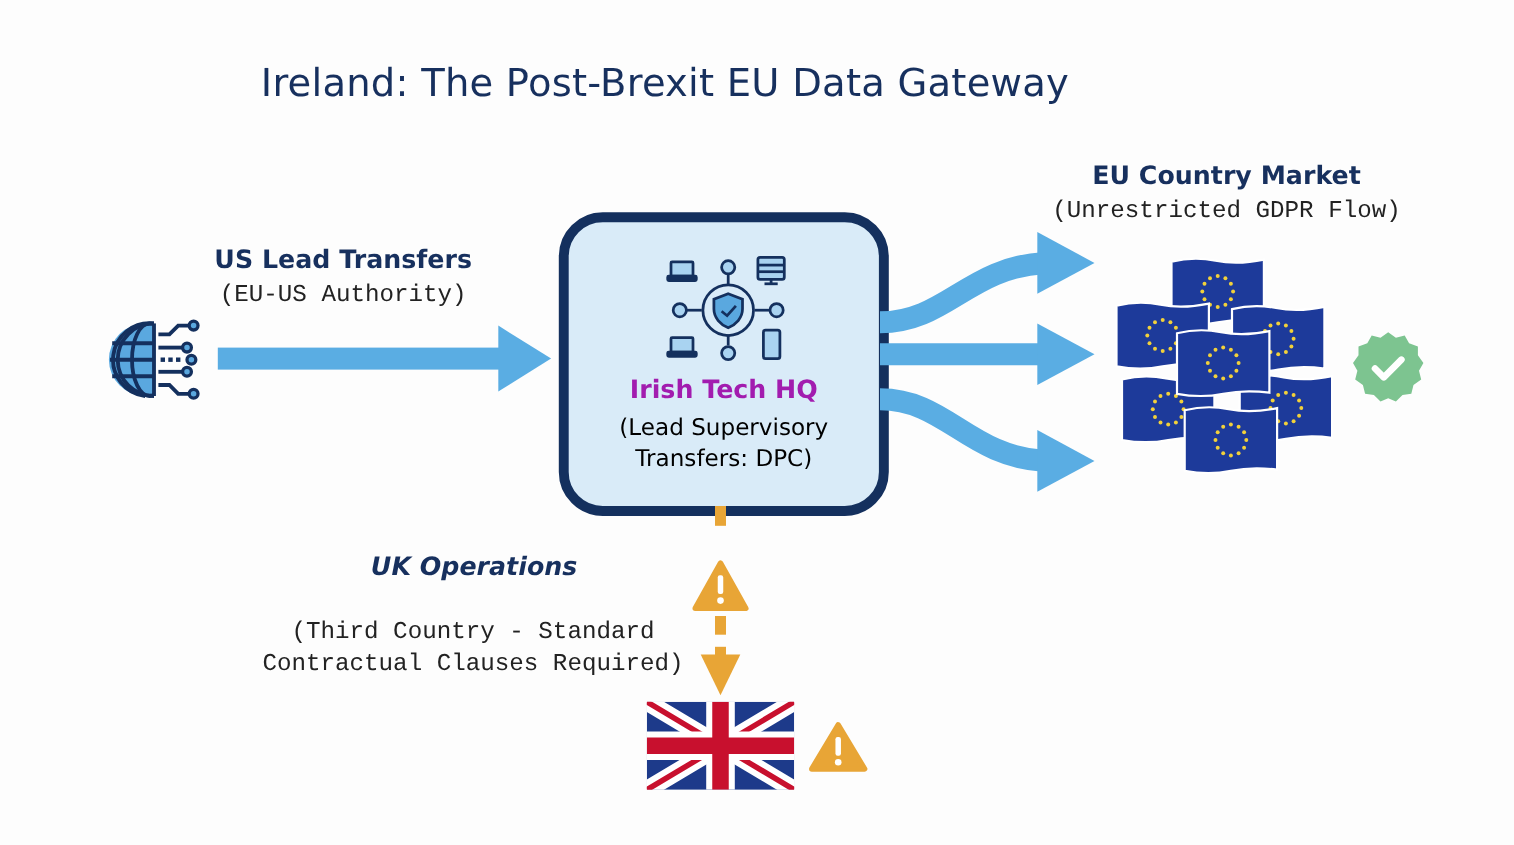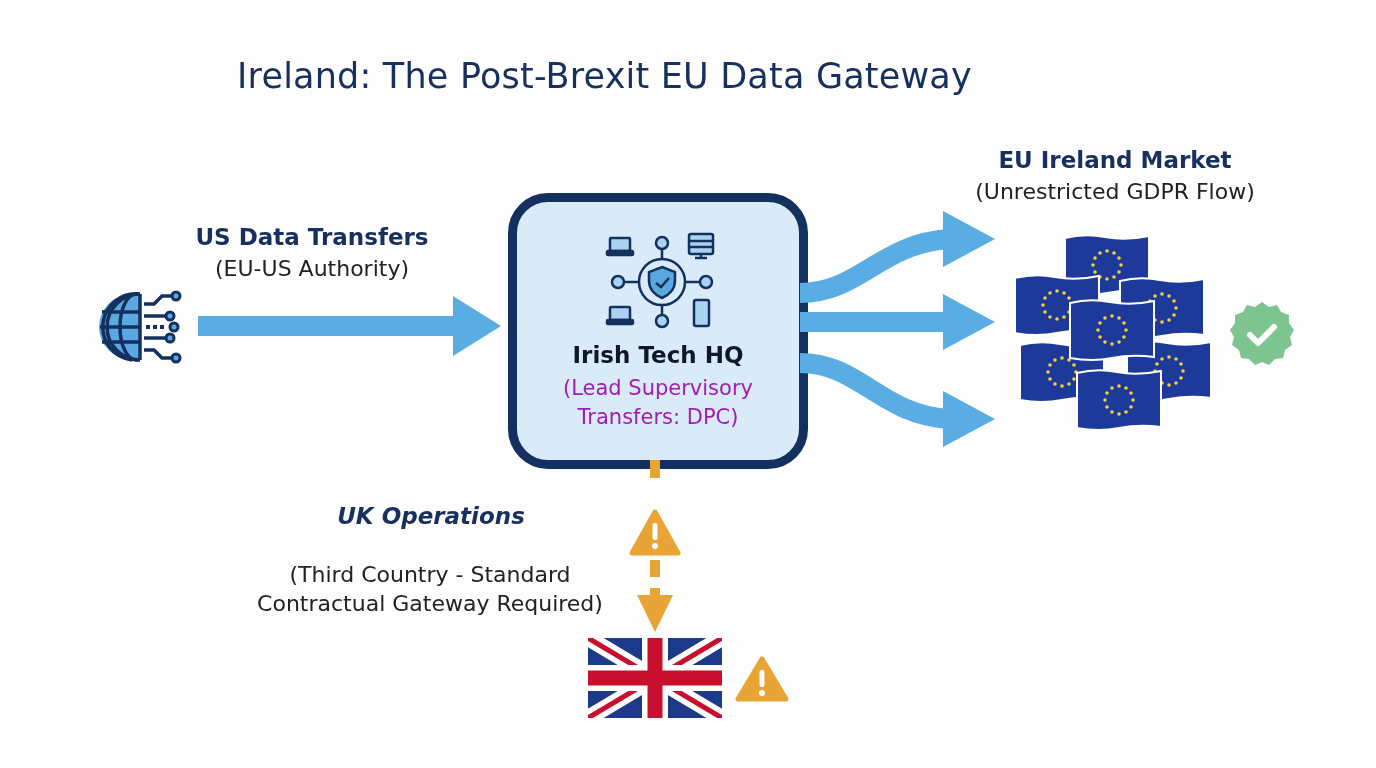--- a/index.html
+++ b/index.html
@@ -2,33 +2,33 @@
 <html><head>
 <meta charset="utf-8">
 <style>
   html, body { margin:0; padding:0; }
   body { width:1376px; height:768px; background:#fdfdfd; position:relative; overflow:hidden;
          font-family:"DejaVu Sans","Liberation Sans",sans-serif; }
   .abs { position:absolute; }
   .title { left:0; width:1157px; top:56px; text-align:center; font-size:35px; font-weight:normal;
            color:#17305e; letter-spacing:0.2px;margin-left:26px; }
   .lbl-bold { font-weight:bold; color:#17305e; font-size:23px; text-align:center; }
-  .lbl-sub { color:#222; font-size:22px; text-align:center; line-height:29px; }
+  .lbl-sub { color:#222; font-size:22px; text-align:center; line-height:29px;font-family:Liberation Mono, monospace; }
   .hub { left:508px; top:193px; width:282px; height:258px; border:9px solid #14305e;
          border-radius:40px; background:#d9ebf8; box-sizing:content-box; }
-  .hub-title { left:0; width:100%; top:140px; text-align:center; font-weight:bold; font-size:23px; color:#0f172a; }
-  .hub-sub { left:0; width:100%; top:172px; text-align:center; font-size:21px; color:#a21caf; line-height:29px; }
+  .hub-title { left:0; width:100%; top:140px; text-align:center; font-weight:bold; font-size:23px; color:#a21caf; }
+  .hub-sub { left:0; width:100%; top:172px; text-align:center; font-size:21px; color:#000000; line-height:29px; }
   svg { overflow:visible; }
 </style>
 </head>
 <body>
 
 <div class="abs title">Ireland: The Post-Brexit EU Data Gateway</div>
 
-<div class="abs lbl-bold" style="left:162px;width:300px;top:224px;">US Data Transfers</div>
+<div class="abs lbl-bold" style="left:162px;width:300px;top:224px;">US Lead Transfers</div>
 <div class="abs lbl-sub" style="left:162px;width:300px;top:254px;">(EU-US Authority)</div>
 
 <svg class="abs" style="left:92px;top:290px;" width="100" height="75">
   <defs>
       <clipPath id="lh">
         <rect x="0" y="0" width="48" height="80"></rect>
       </clipPath>
     </defs>
   <circle cx="40" cy="37" r="33" fill="#5aa8df" clip-path="url(#lh)"></circle>
   <g fill="none" stroke="#14305e" stroke-width="3.5">
@@ -102,21 +102,21 @@
     <path d="M0 117 L 150 117"></path>
     <path d="M0 158 C 60 158, 80 210, 150 214"></path>
   </g>
   <g fill="#5aade3">
     <polygon points="143,6 195,34 143,62"></polygon>
     <polygon points="143,89 195,117 143,145"></polygon>
     <polygon points="143,186 195,214 143,242"></polygon>
   </g>
 </svg>
 
-<div class="abs lbl-bold" style="left:950px;width:330px;top:147px;">EU Ireland Market</div>
+<div class="abs lbl-bold" style="left:950px;width:330px;top:147px;">EU Country Market</div>
 <div class="abs lbl-sub" style="left:950px;width:330px;top:177px;">(Unrestricted GDPR Flow)</div>
 
 <svg class="abs" style="left:1010px;top:235px;" width="210" height="205">
   <defs>
     <g id="stars">
       <g fill="#f2d13a">
         <circle cx="0" cy="-14" r="1.8"></circle>
           <circle cx="7" cy="-12" r="1.8"></circle>
           <circle cx="12" cy="-7" r="1.8"></circle>
           <circle cx="14" cy="0" r="1.8"></circle>
@@ -159,21 +159,21 @@
   <g>
     <path d="M27 52 L50 93 H4 Z" fill="#e8a536" stroke="#e8a536" stroke-width="5" stroke-linejoin="round"></path>
     <rect x="24.5" y="63" width="5" height="17" rx="2" fill="#fff"></rect>
     <circle cx="27" cy="86" r="3" fill="#fff"></circle>
   </g>
 </svg>
 
 <div class="abs lbl-bold" style="left:250px;width:362px;top:503px;font-style:italic;">UK Operations</div>
 <div class="abs lbl-sub" style="left:230px;width:400px;top:560px;">
   <div>(Third Country - Standard</div>
-  <div>Contractual Gateway Required)</div>
+  <div>Contractual Clauses Required)</div>
 </div>
 
 <svg class="abs" style="left:588px;top:638px;" width="134" height="80">
   <defs>
       <clipPath id="ukc">
         <rect width="134" height="80"></rect>
       </clipPath>
     </defs>
   <g clip-path="url(#ukc)">
     <rect width="134" height="80" fill="#1d3a8a"></rect>

